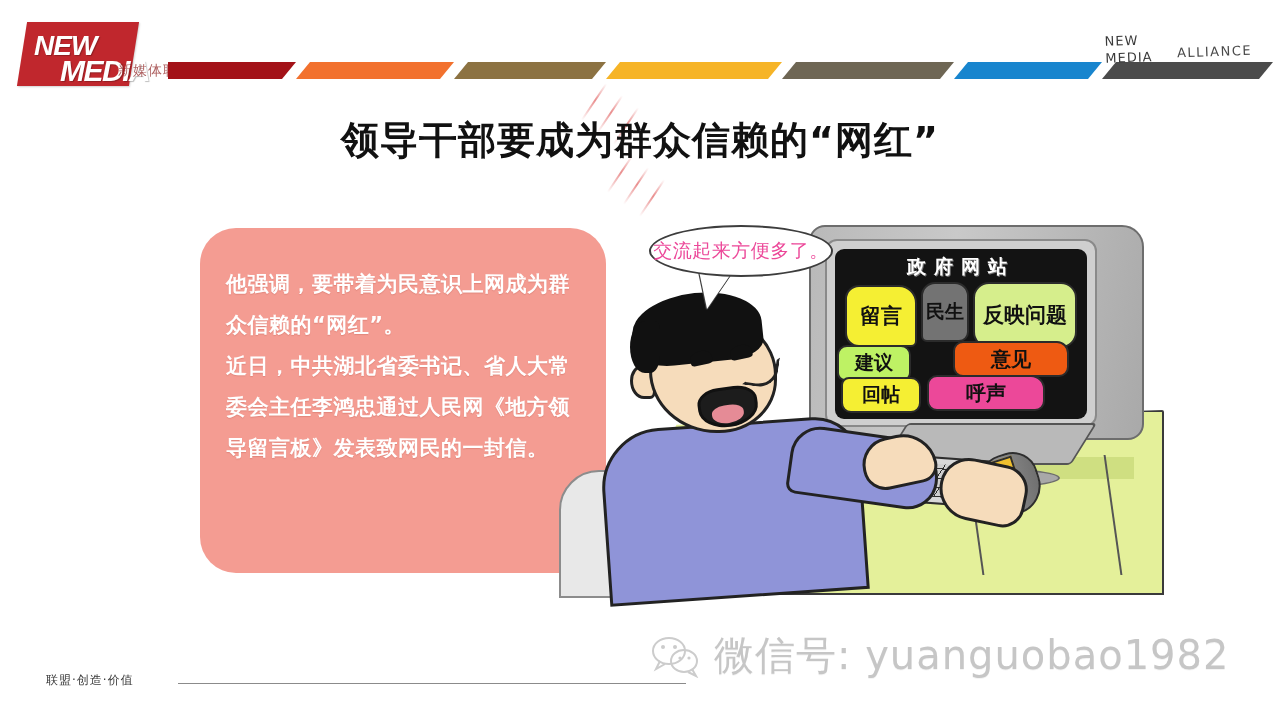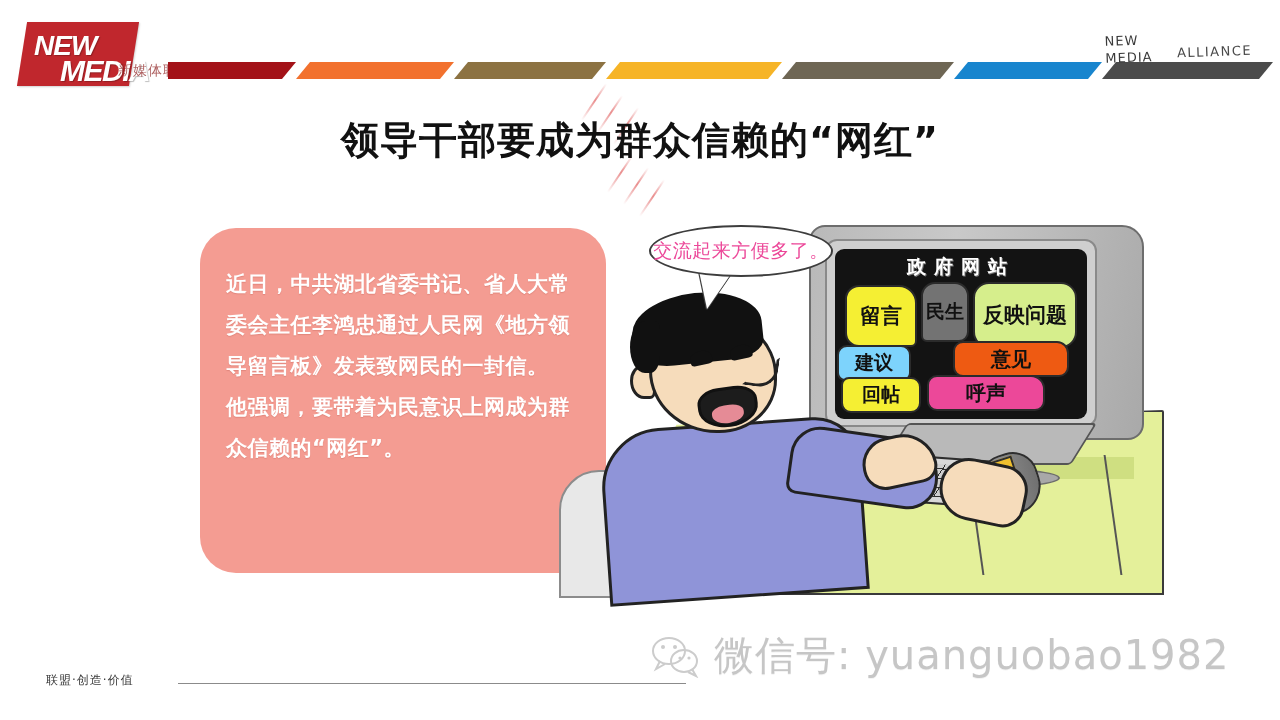--- a/index.html
+++ b/index.html
@@ -351,22 +351,22 @@
       <span style="left: 34px; top: 14px;"></span>
       <span style="left: 50px; top: 26px;"></span>
       <span style="left: 44px; top: 74px;"></span>
       <span style="left: 60px; top: 86px;"></span>
       <span style="left: 76px; top: 98px;"></span>
     </div>
   <div class="title">领导干部要成为群众信赖的“网红”</div>
 
   <div class="pink-card">
     <div class="pink-inner">
+      <p>他强调，要带着为民意识上网成为群众信赖的“网红”。</p>
       <p>近日，中共湖北省委书记、省人大常委会主任李鸿忠通过人民网《地方领导留言板》发表致网民的一封信。</p>
-      <p>他强调，要带着为民意识上网成为群众信赖的“网红”。</p>
     </div>
   </div>
 
   <div class="illus">
 
     <div class="desk"></div>
     <div class="desk-shade"></div>
     <div class="desk-edge"></div>
 
     <div class="mon-foot"></div>
@@ -379,21 +379,21 @@
           <div id="tags">
               <div class="bub" style="left: 10px; top: 36px; width: 72px; height: 62px; background: rgb(245, 239, 51); font-size: 21px; border-radius: 14px 18px 6px 14px;">
                 <span style="width: 62px;">留言</span>
               </div>
               <div class="bub" style="left: 86px; top: 33px; width: 48px; height: 60px; background: #737373; font-size: 19px; border-radius: 14px 14px 10px 6px;">
                 <span style="width: 38px;">民生</span>
               </div>
               <div class="bub" style="left: 138px; top: 33px; width: 104px; height: 66px; background: rgb(214, 238, 140); font-size: 21px; border-radius: 16px;">
                 <span style="width: 94px;">反映问题</span>
               </div>
-              <div class="bub" style="left: 2px; top: 96px; width: 74px; height: 36px; background: #7dd3fc; font-size: 19px; border-radius: 10px 10px 8px 8px;">
+              <div class="bub" style="left: 2px; top: 96px; width: 74px; height: 36px; background: #bef264; font-size: 19px; border-radius: 10px 10px 8px 8px;">
                 <span style="width: 64px;">建议</span>
               </div>
               <div class="bub" style="left: 118px; top: 92px; width: 116px; height: 36px; background: rgb(238, 90, 18); font-size: 20px; border-radius: 10px 12px 10px 10px;">
                 <span style="width: 106px;">意见</span>
               </div>
               <div class="bub" style="left: 6px; top: 128px; width: 80px; height: 36px; background: rgb(245, 239, 51); font-size: 19px; border-radius: 8px 10px 10px;">
                 <span style="width: 70px;">回帖</span>
               </div>
               <div class="bub" style="left: 92px; top: 126px; width: 118px; height: 36px; background: #ec4899; font-size: 20px; border-radius: 10px 14px 10px 10px;">
                 <span style="width: 108px;">呼声</span>

